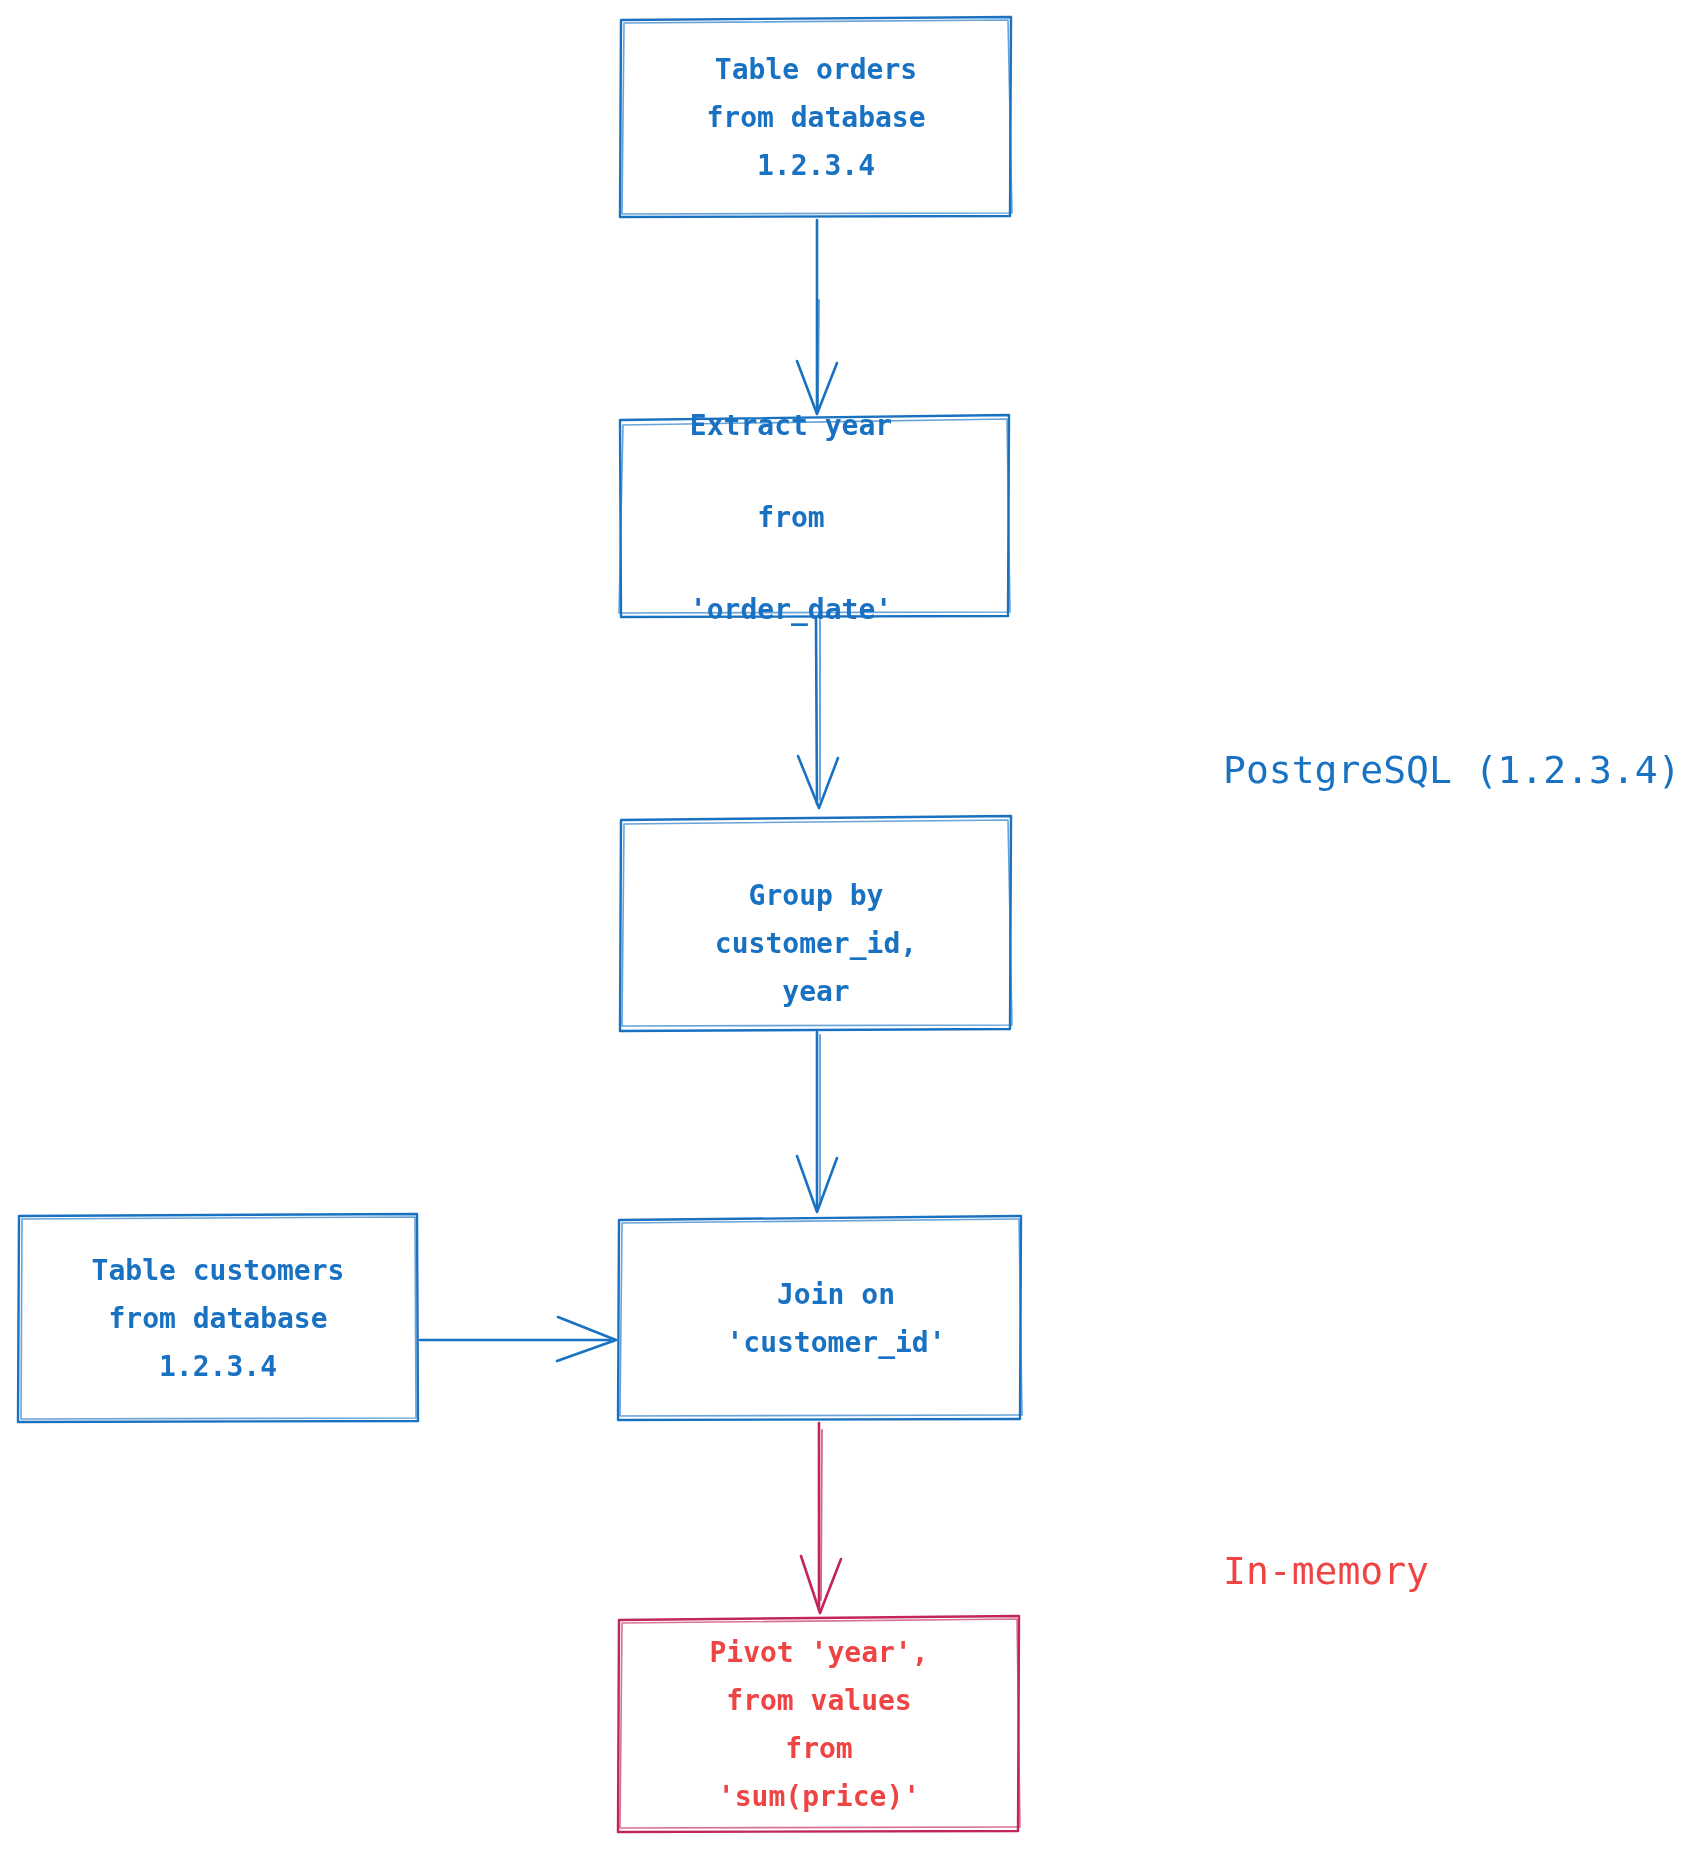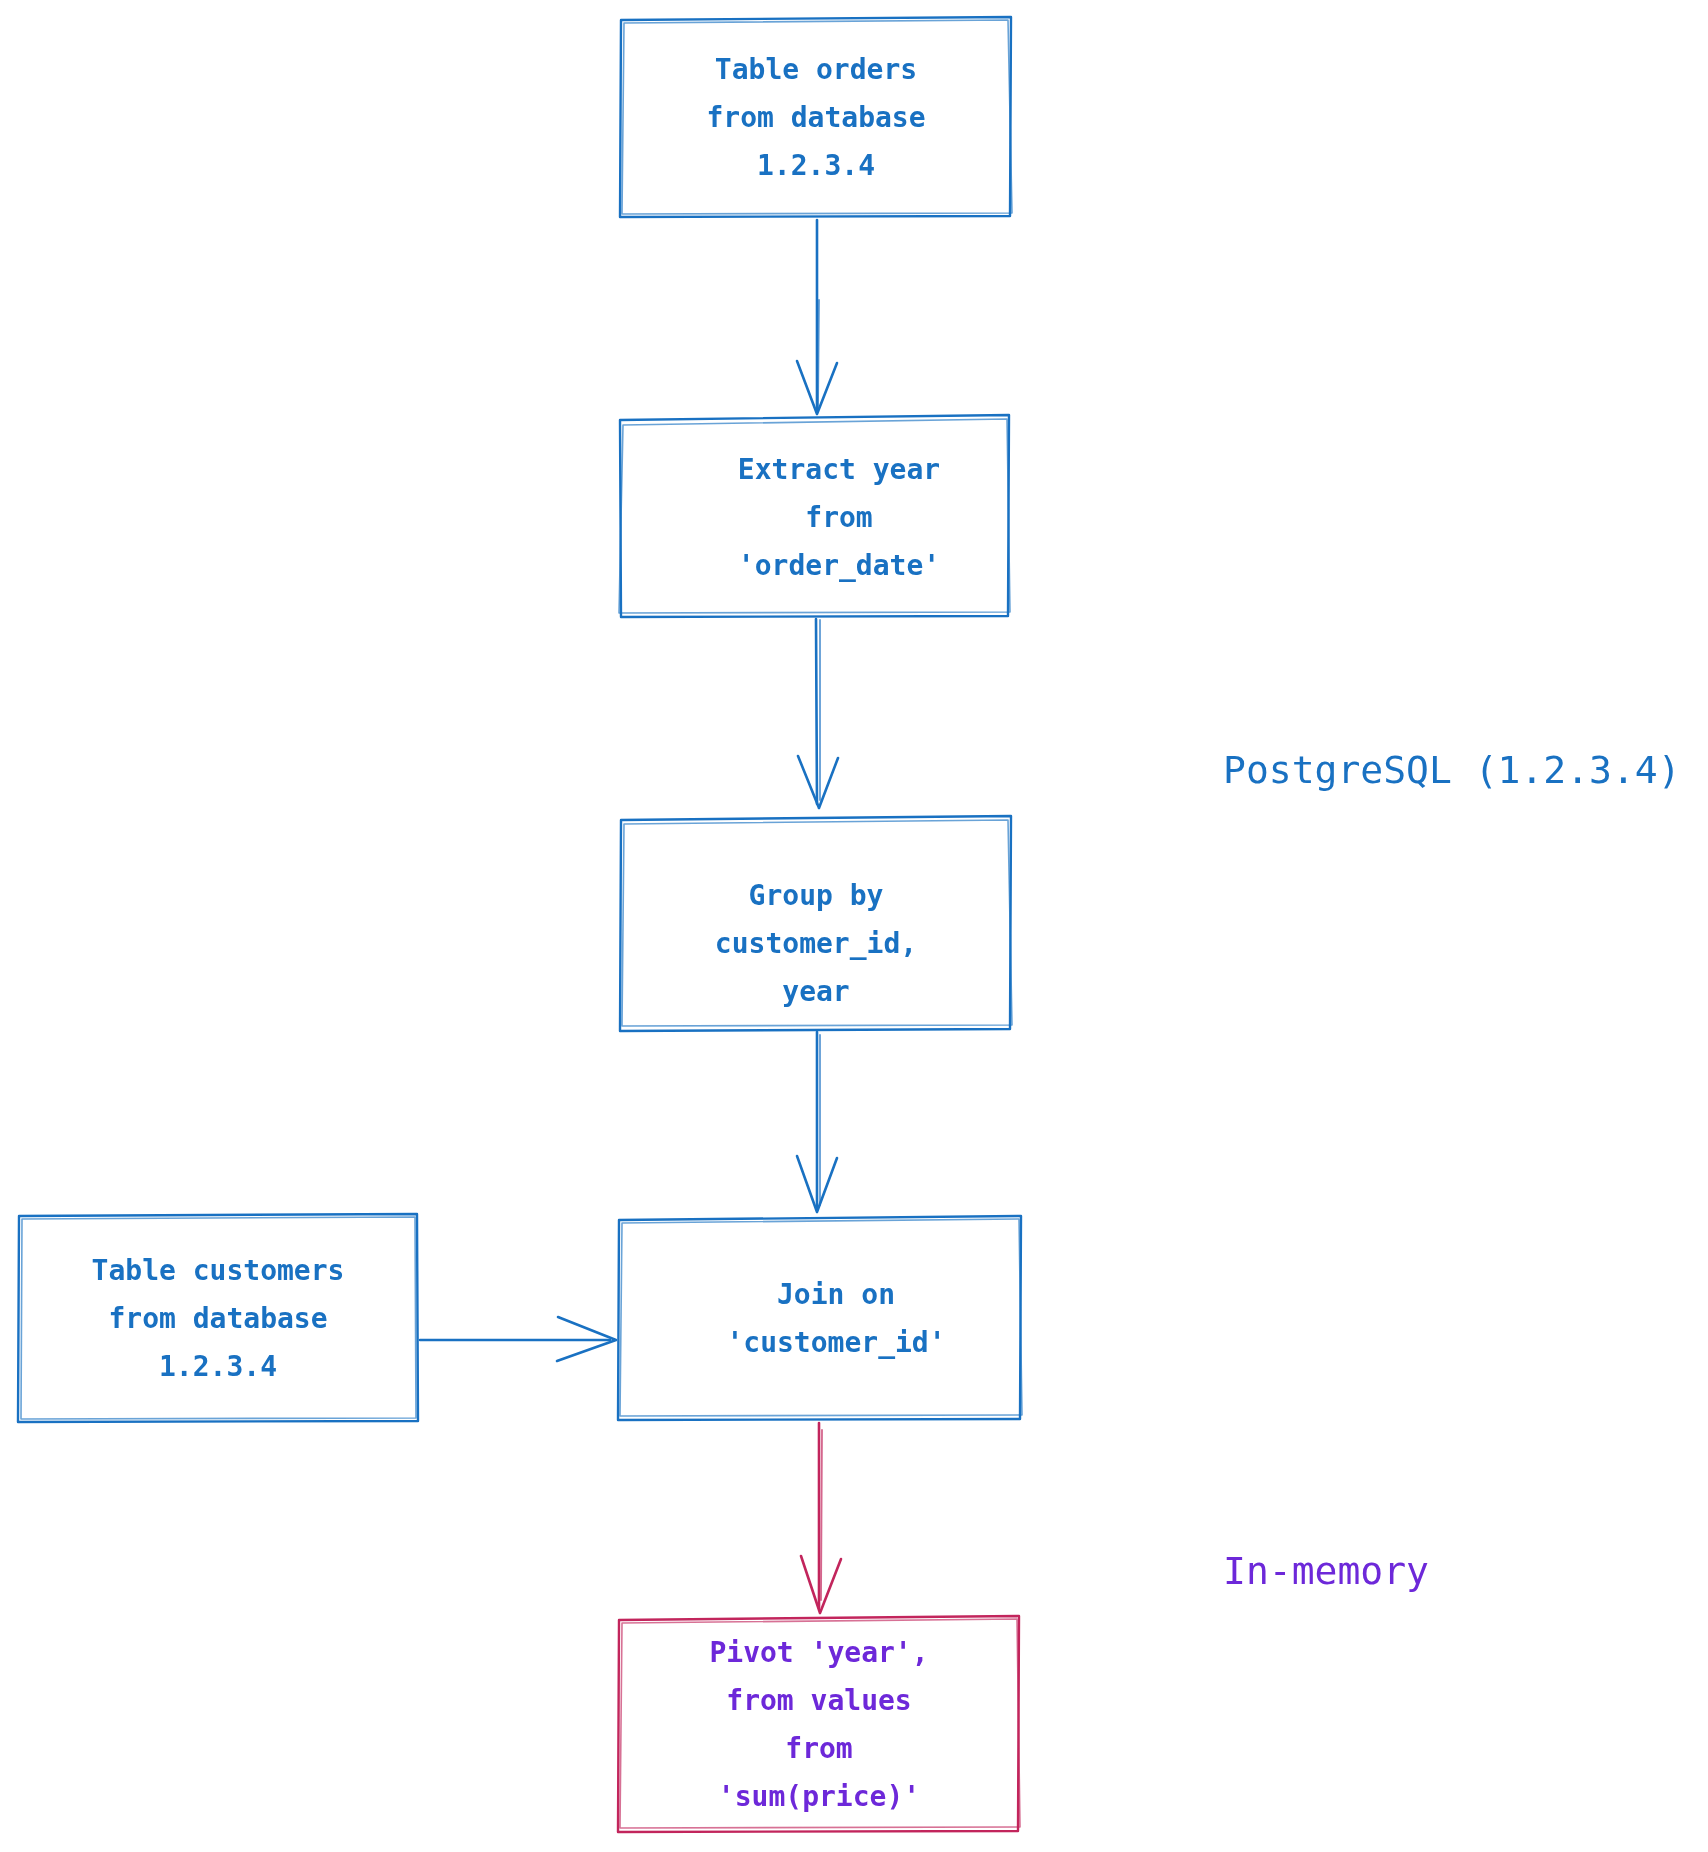--- a/index.html
+++ b/index.html
@@ -28,21 +28,21 @@
     flex-direction: column;
     align-items: center;
     justify-content: center;
     text-align: center;
     font-size: 28px;
     font-weight: bold;
     line-height: 48px;
     white-space: pre;
   }
   .blue   { color: #1971c2; }
-  .crimson{ color: #6d28d9; }
+  .crimson{ color: #ef4444; }
   .annotation {
     position: absolute;
     font-size: 38px;
     font-weight: normal;
     line-height: 46px;
     white-space: pre;
     margin-top: 45px;
   }
   .stroke-blue    { stroke: #1971c2; fill: none; stroke-linecap: round; stroke-linejoin: round; }
   .stroke-crimson { stroke: #c2255c; fill: none; stroke-linecap: round; stroke-linejoin: round; }
@@ -117,21 +117,21 @@
       <path class="stroke-crimson w-arrow" d="M 801 1556 L 820 1613 M 841 1559 L 820 1613"></path>
     </g>
   </svg>
 
   <div class="node blue" style="left:620px; top:18px;  width:392px; height:199px;">
     <div>Table orders</div>
     <div>from database</div>
     <div>1.2.3.4</div>
   </div>
 
-  <div class="node blue" style="left:644px; top:418px; width:390px; height:199px;">
+  <div class="node blue" style="left:596px; top:418px; width:390px; height:199px;gap:44px;">
     <div>Extract year</div>
     <div>from</div>
     <div>'order_date'</div>
   </div>
 
   <div class="node blue" style="left:620px; top:818px; width:392px; height:252px;">
     <div>Group by</div>
     <div>customer_id,</div>
     <div>year</div>
   </div>

